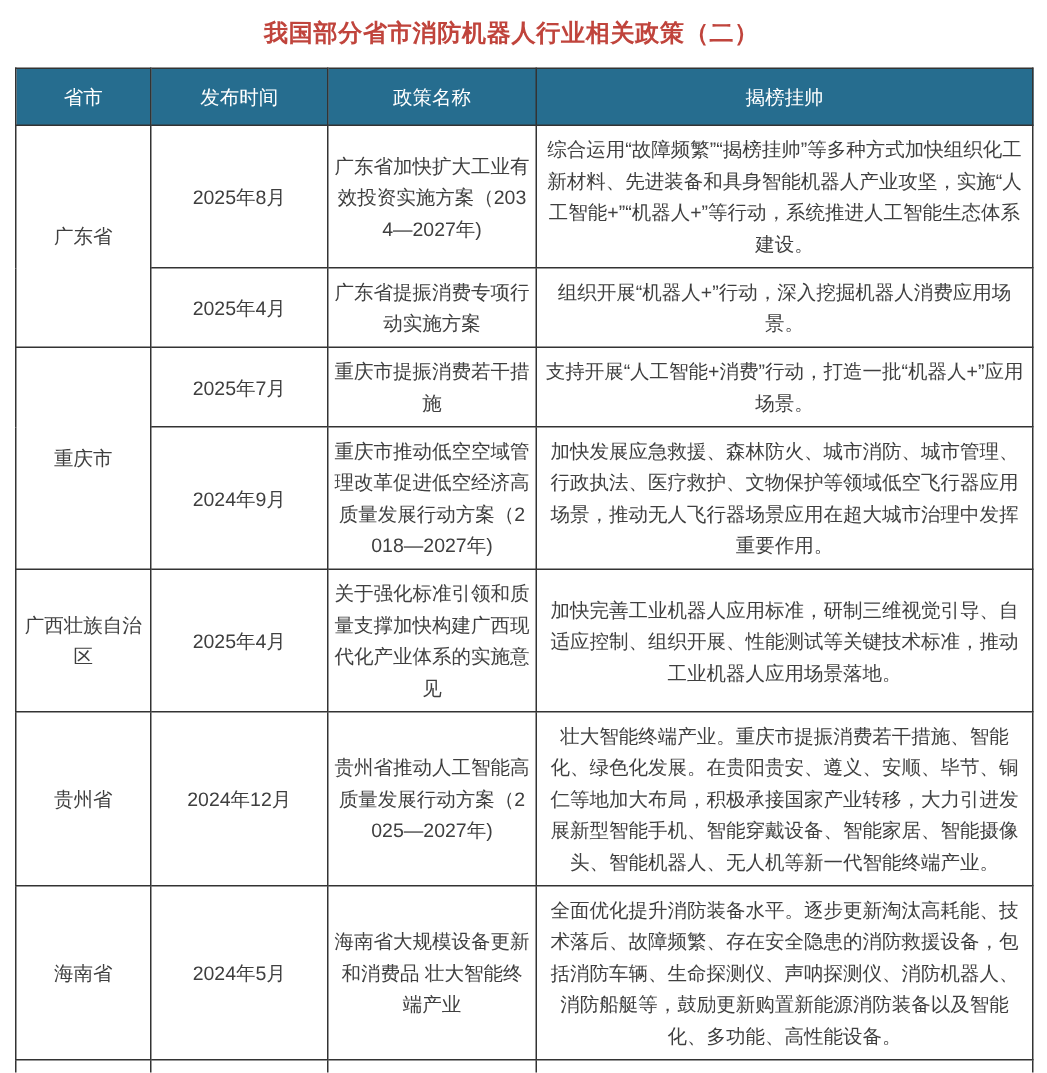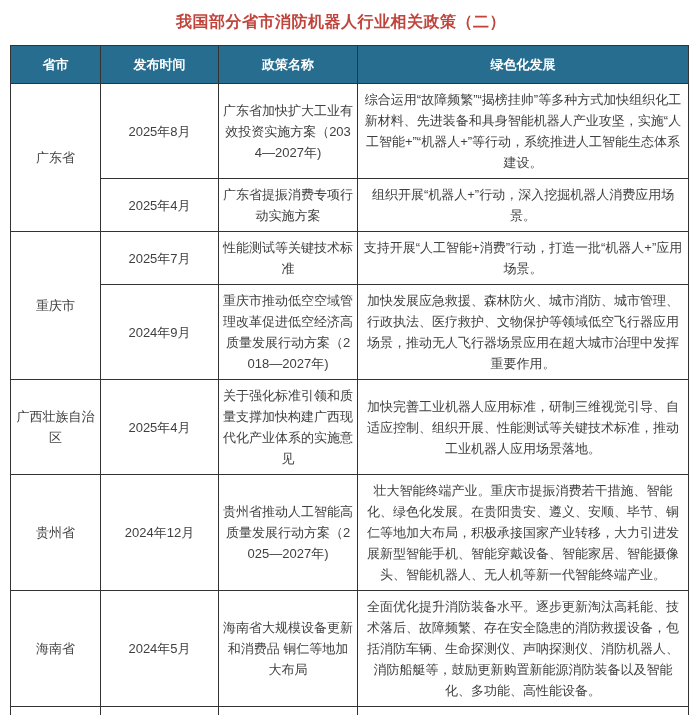--- a/index.html
+++ b/index.html
@@ -40,21 +40,21 @@
   table.policy-table td {
     border: 1px solid var(--border-color);
     text-align: center;
     vertical-align: middle;
     padding: 5px 4px;
     word-break: break-all;
   }
   table.policy-table thead th {
     background: var(--header-bg);
     color: #ffffff;
-    font-weight: bold;
+    font-weight: normal;
     height: 38px;
     padding: 8px 4px;
   }
   td.province { padding: 5px 6px; }
   td.content  { padding: 6px 6px; }
   col.c-province { width: 90px; }
   col.c-date     { width: 118px; }
   col.c-name     { width: 139px; }
   col.c-content  { width: 331px; }
 </style>
@@ -69,39 +69,39 @@
       <col class="c-province">
       <col class="c-date">
       <col class="c-name">
       <col class="c-content">
     </colgroup>
     <thead>
       <tr>
         <th>省市</th>
         <th>发布时间</th>
         <th>政策名称</th>
-        <th>绿色化发展</th>
+        <th>揭榜挂帅</th>
       </tr>
     </thead>
     <tbody>
         <tr>
           <td class="province" rowspan="2">广东省</td>
           <td class="date">2025年8月</td>
           <td class="name">广东省加快扩大工业有效投资实施方案（2034—2027年)</td>
           <td class="content">综合运用“故障频繁”“揭榜挂帅”等多种方式加快组织化工新材料、先进装备和具身智能机器人产业攻坚，实施“人工智能+”“机器人+”等行动，系统推进人工智能生态体系建设。</td>
         </tr>
         <tr>
           <td class="date">2025年4月</td>
           <td class="name">广东省提振消费专项行动实施方案</td>
           <td class="content">组织开展“机器人+”行动，深入挖掘机器人消费应用场景。</td>
         </tr>
         <tr>
           <td class="province" rowspan="2">重庆市</td>
           <td class="date">2025年7月</td>
-          <td class="name">性能测试等关键技术标准</td>
+          <td class="name">重庆市提振消费若干措施</td>
           <td class="content">支持开展“人工智能+消费”行动，打造一批“机器人+”应用场景。</td>
         </tr>
         <tr>
           <td class="date">2024年9月</td>
           <td class="name">重庆市推动低空空域管理改革促进低空经济高质量发展行动方案（2018—2027年)</td>
           <td class="content">加快发展应急救援、森林防火、城市消防、城市管理、行政执法、医疗救护、文物保护等领域低空飞行器应用场景，推动无人飞行器场景应用在超大城市治理中发挥重要作用。</td>
         </tr>
         <tr>
           <td class="province" rowspan="1">广西壮族自治区</td>
           <td class="date">2025年4月</td>
@@ -110,21 +110,21 @@
         </tr>
         <tr>
           <td class="province" rowspan="1">贵州省</td>
           <td class="date">2024年12月</td>
           <td class="name">贵州省推动人工智能高质量发展行动方案（2025—2027年)</td>
           <td class="content">壮大智能终端产业。重庆市提振消费若干措施、智能化、绿色化发展。在贵阳贵安、遵义、安顺、毕节、铜仁等地加大布局，积极承接国家产业转移，大力引进发展新型智能手机、智能穿戴设备、智能家居、智能摄像头、智能机器人、无人机等新一代智能终端产业。</td>
         </tr>
         <tr>
           <td class="province" rowspan="1">海南省</td>
           <td class="date">2024年5月</td>
-          <td class="name">海南省大规模设备更新和消费品 铜仁等地加大布局</td>
+          <td class="name">海南省大规模设备更新和消费品 壮大智能终端产业</td>
           <td class="content">全面优化提升消防装备水平。逐步更新淘汰高耗能、技术落后、故障频繁、存在安全隐患的消防救援设备，包括消防车辆、生命探测仪、声呐探测仪、消防机器人、消防船艇等，鼓励更新购置新能源消防装备以及智能化、多功能、高性能设备。</td>
         </tr>
         <tr>
           <td class="province" rowspan="1">宁夏回族自治区</td>
           <td class="date">2024年4月</td>
           <td class="name">宁夏回族自治区推动大规模设备更新和消费品以旧换新实施方案</td>
           <td class="content">探索在风电光伏、工业机器人等新兴领域开展高端装备再制造业务。</td>
         </tr>
       </tbody>
   </table>

